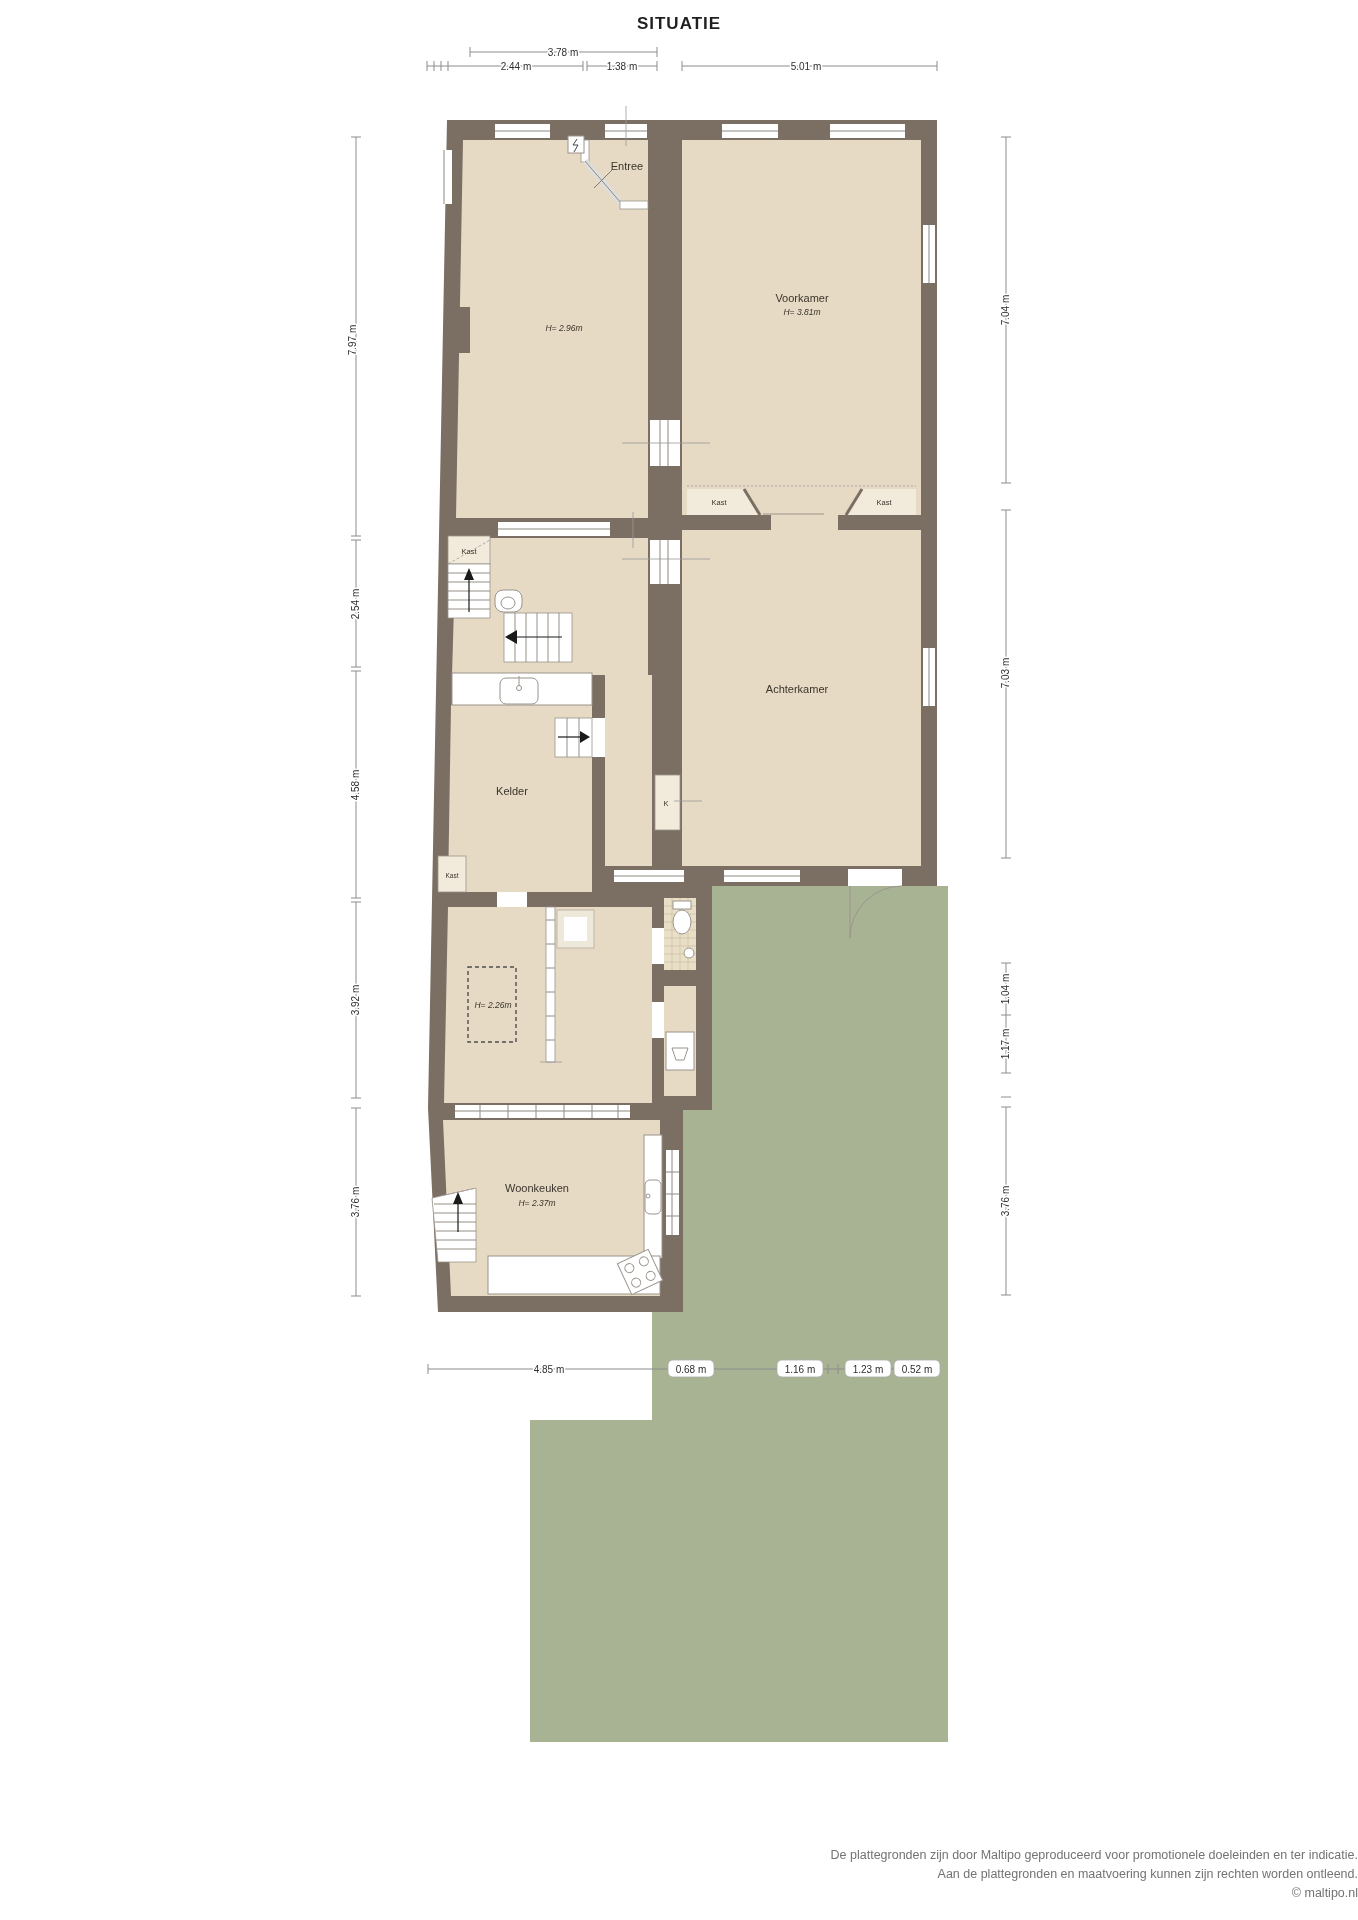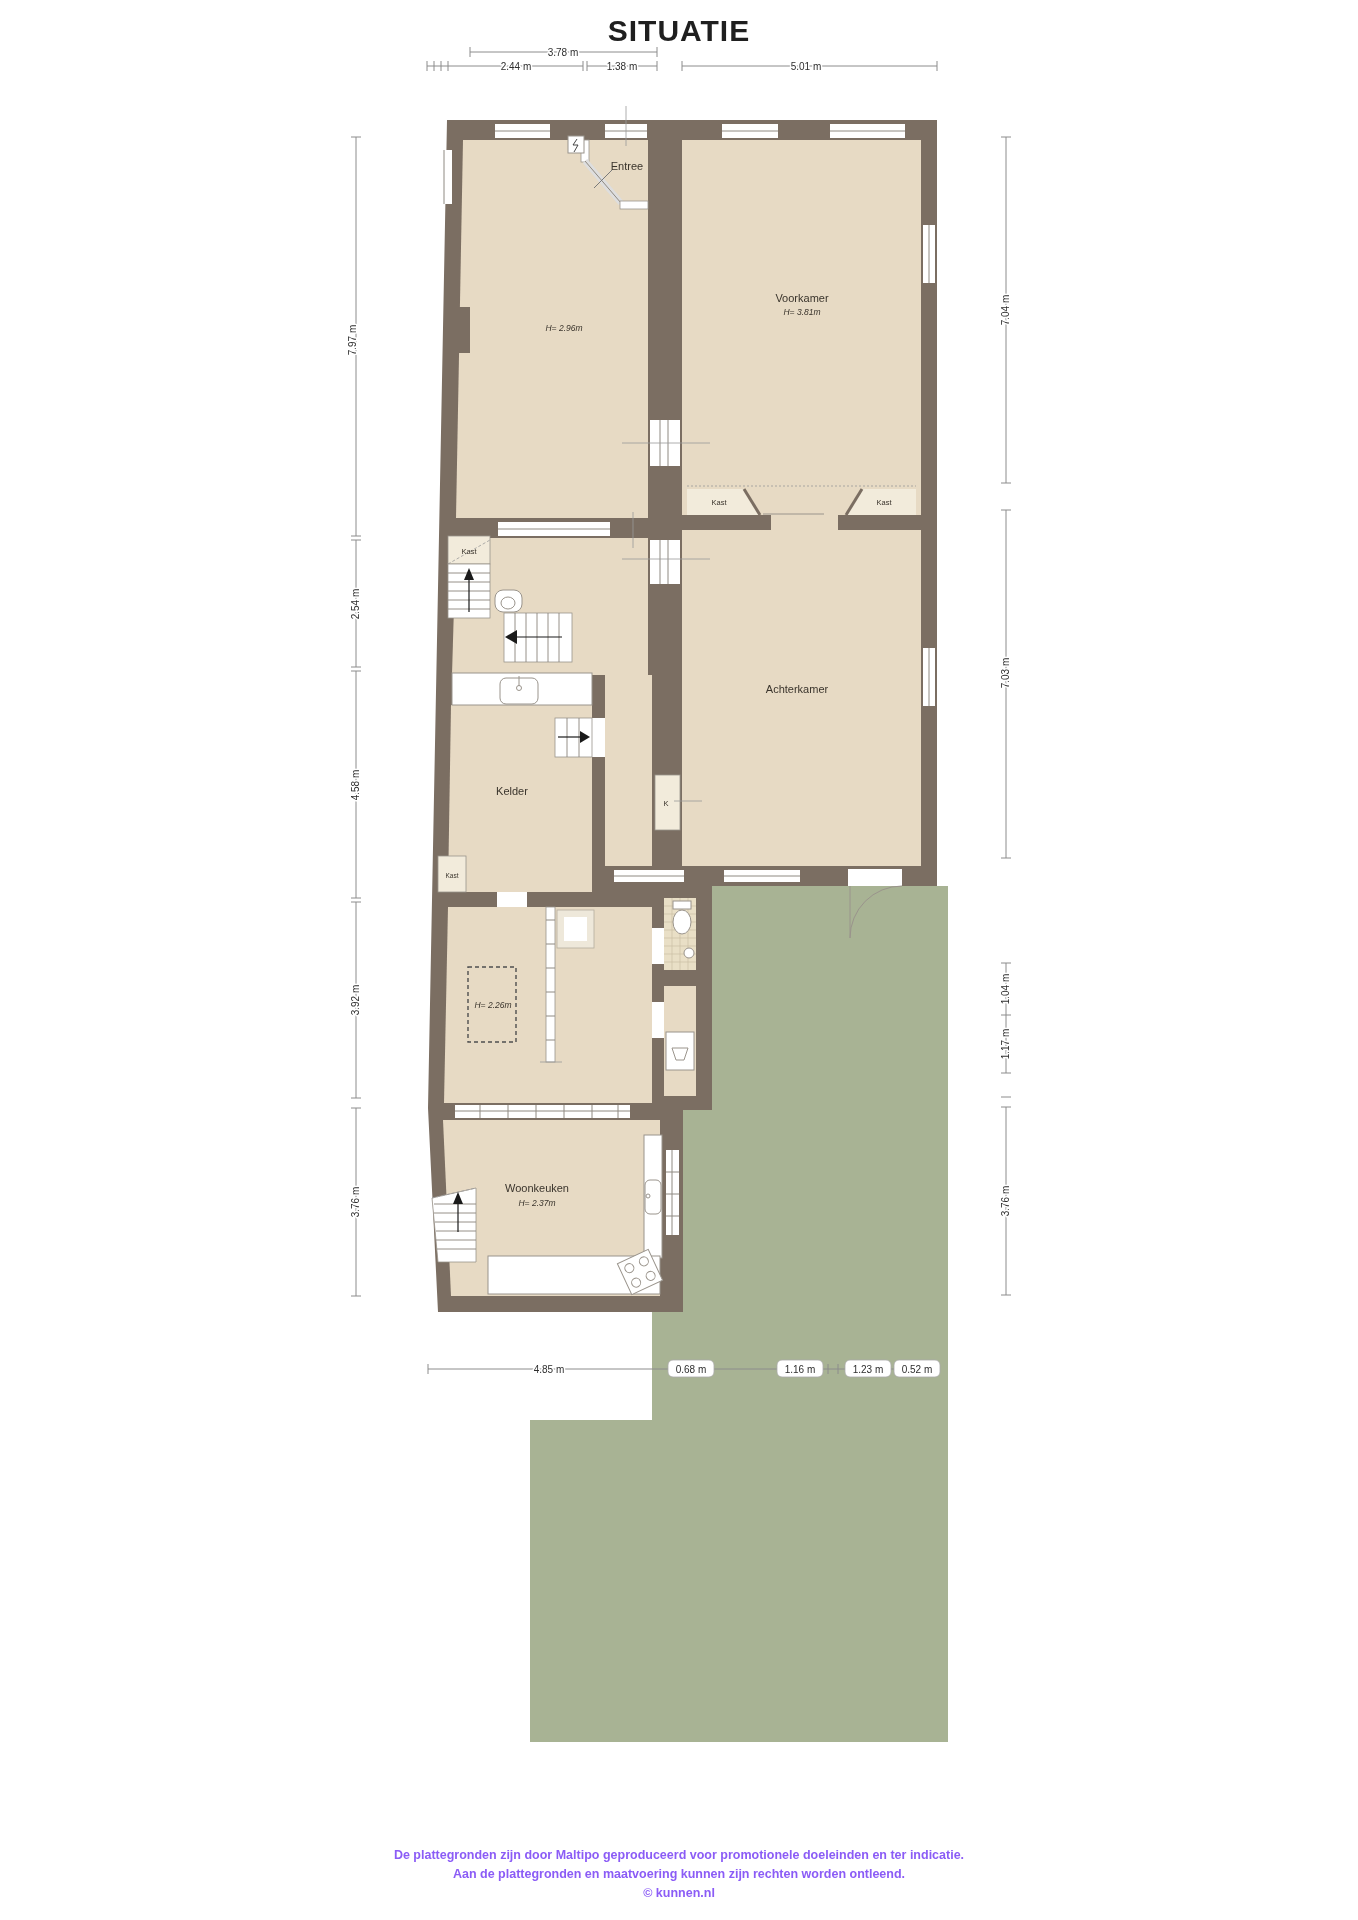--- a/index.html
+++ b/index.html
@@ -1,23 +1,23 @@
 <!DOCTYPE html>
 <html><head>
 <meta charset="utf-8">
 <style>
   html,body{margin:0;padding:0;background:#ffffff;}
   .page{position:relative;width:1358px;height:1920px;background:#fff;overflow:hidden;
         font-family:"Liberation Sans", sans-serif;}
   .plan-title{position:absolute;top:14px;left:0;right:0;text-align:center;margin:0;
-        font-size:30px;font-weight:600;letter-spacing:1px;color:#1f1f1f;
+        font-size:17px;font-weight:600;letter-spacing:1px;color:#1f1f1f;
         font-family:"Liberation Sans", sans-serif;}
   .plan-svg{position:absolute;left:0;top:0;}
-  .footer{position:absolute;left:0;right:0;top:1846px;text-align:center;color:#8b5cf6;
-        font-size:12.5px;line-height:19px;font-weight:bold;}
+  .footer{position:absolute;left:0;right:0;top:1846px;text-align:right;color:#737373;
+        font-size:12.5px;line-height:19px;}
   
   .garden{fill:#a8b394;}
   .wall{fill:#7b6e62;}
   .floor{fill:#e7dac4;}
   .closet{fill:#f2ebdb;}
   .tile{fill:#e9dfc6;}
   .whitef{fill:#ffffff;}
   .fix{fill:#ffffff;stroke:#9a948c;stroke-width:1;}
   .fixline{fill:none;stroke:#9a948c;stroke-width:1;}
   .tread{stroke:#8a857c;stroke-width:0.9;}
@@ -412,16 +412,16 @@
       <rect class="pill" x="845" y="1360" width="46" height="17" rx="5"></rect>
       <text class="dimtxt" x="868" y="1373">1.23 m</text>
       <rect class="pill" x="894" y="1360" width="46" height="17" rx="5"></rect>
       <text class="dimtxt" x="917" y="1373">0.52 m</text>
     </g>
   </svg>
 
   <div class="footer">
     <div>De plattegronden zijn door Maltipo geproduceerd voor promotionele doeleinden en ter indicatie.</div>
     <div>Aan de plattegronden en maatvoering kunnen zijn rechten worden ontleend.</div>
-    <div>© kunnen.nl</div>
+    <div>© maltipo.nl</div>
   </div>
 
 </div>
 
 </body></html>

